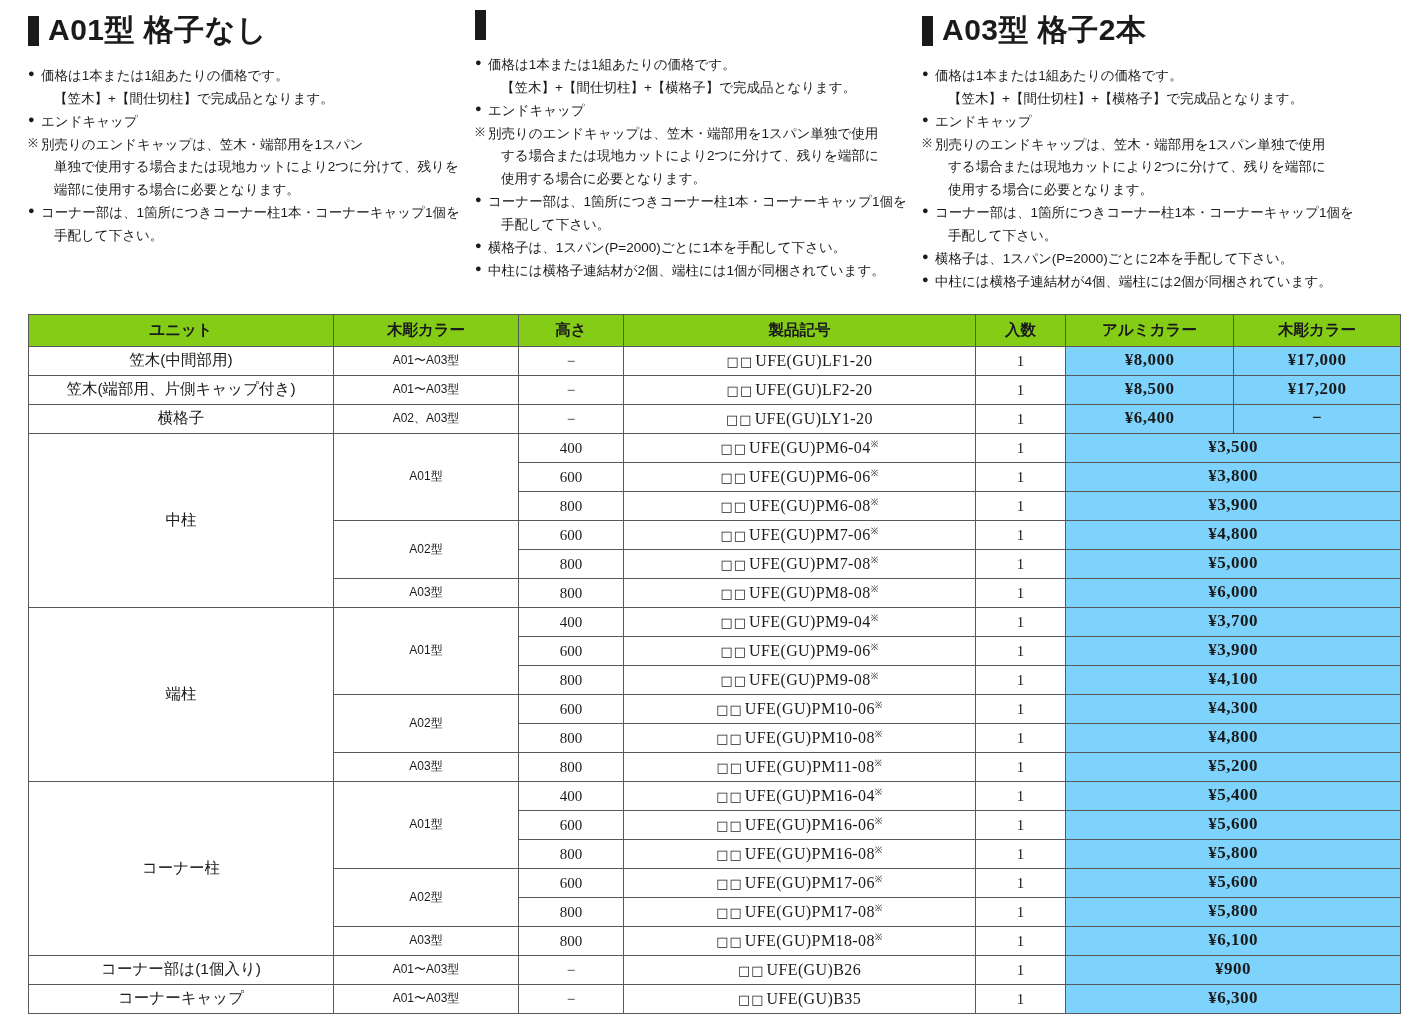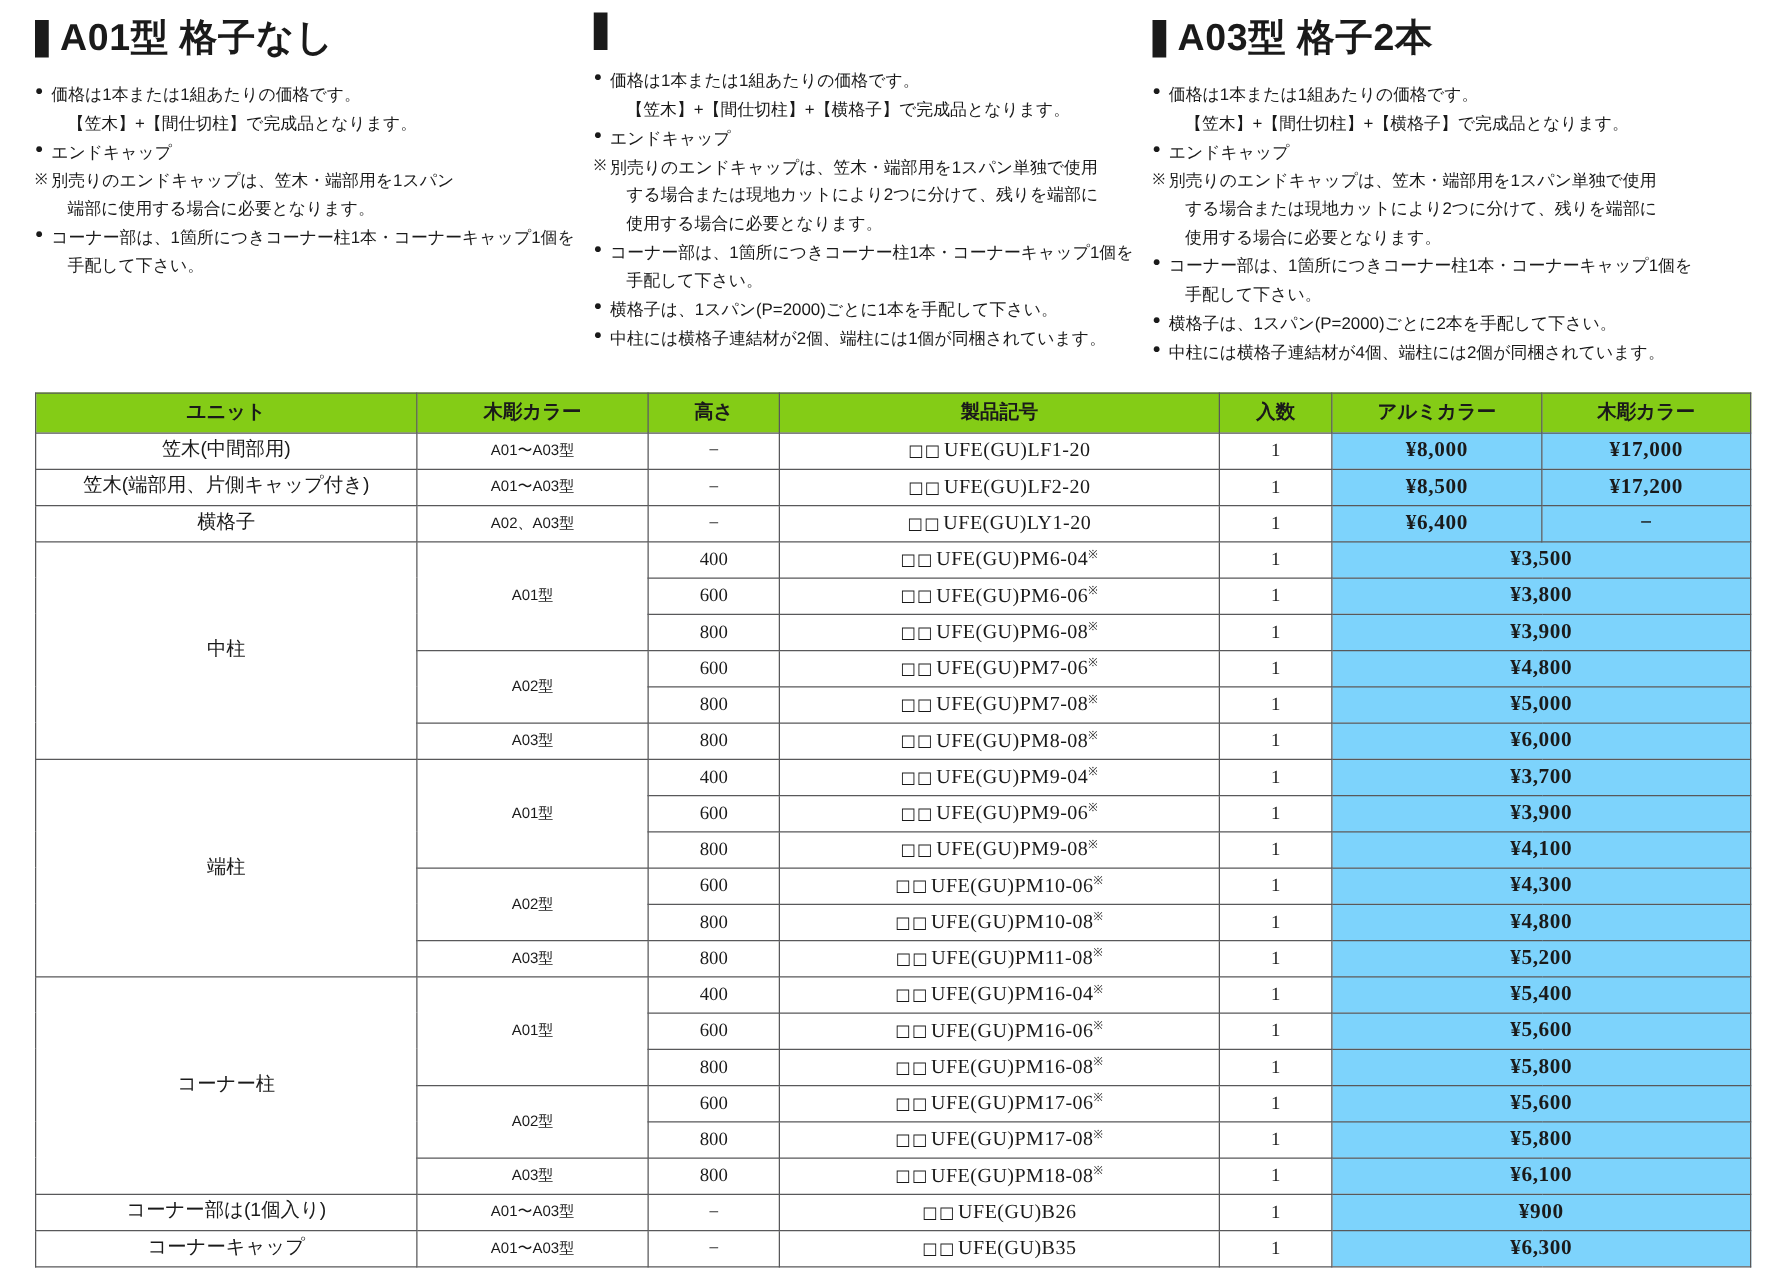--- a/index.html
+++ b/index.html
@@ -135,20 +135,21 @@
     <div class="col c1">
       <div class="col-title">
         <span class="bar"></span>
         <span class="t-main">A01型 格子なし</span>
       </div>
       <ul class="notes">
         <li class="bullet">価格は1本または1組あたりの価格です。</li>
         <li class="cont">【笠木】+【間仕切柱】で完成品となります。</li>
         <li class="bullet">エンドキャップ</li>
         <li class="kome">別売りのエンドキャップは、笠木・端部用を1スパン</li>
+        <li class="cont2">単独で使用する場合または現地カットにより2つに分けて、残りを</li>
         <li class="cont2">端部に使用する場合に必要となります。</li>
         <li class="bullet">コーナー部は、1箇所につきコーナー柱1本・コーナーキャップ1個を</li>
         <li class="cont">手配して下さい。</li>
       </ul>
     </div>
 
     <div class="col c2">
       <div class="col-title">
         <span class="bar"></span>
       </div>

